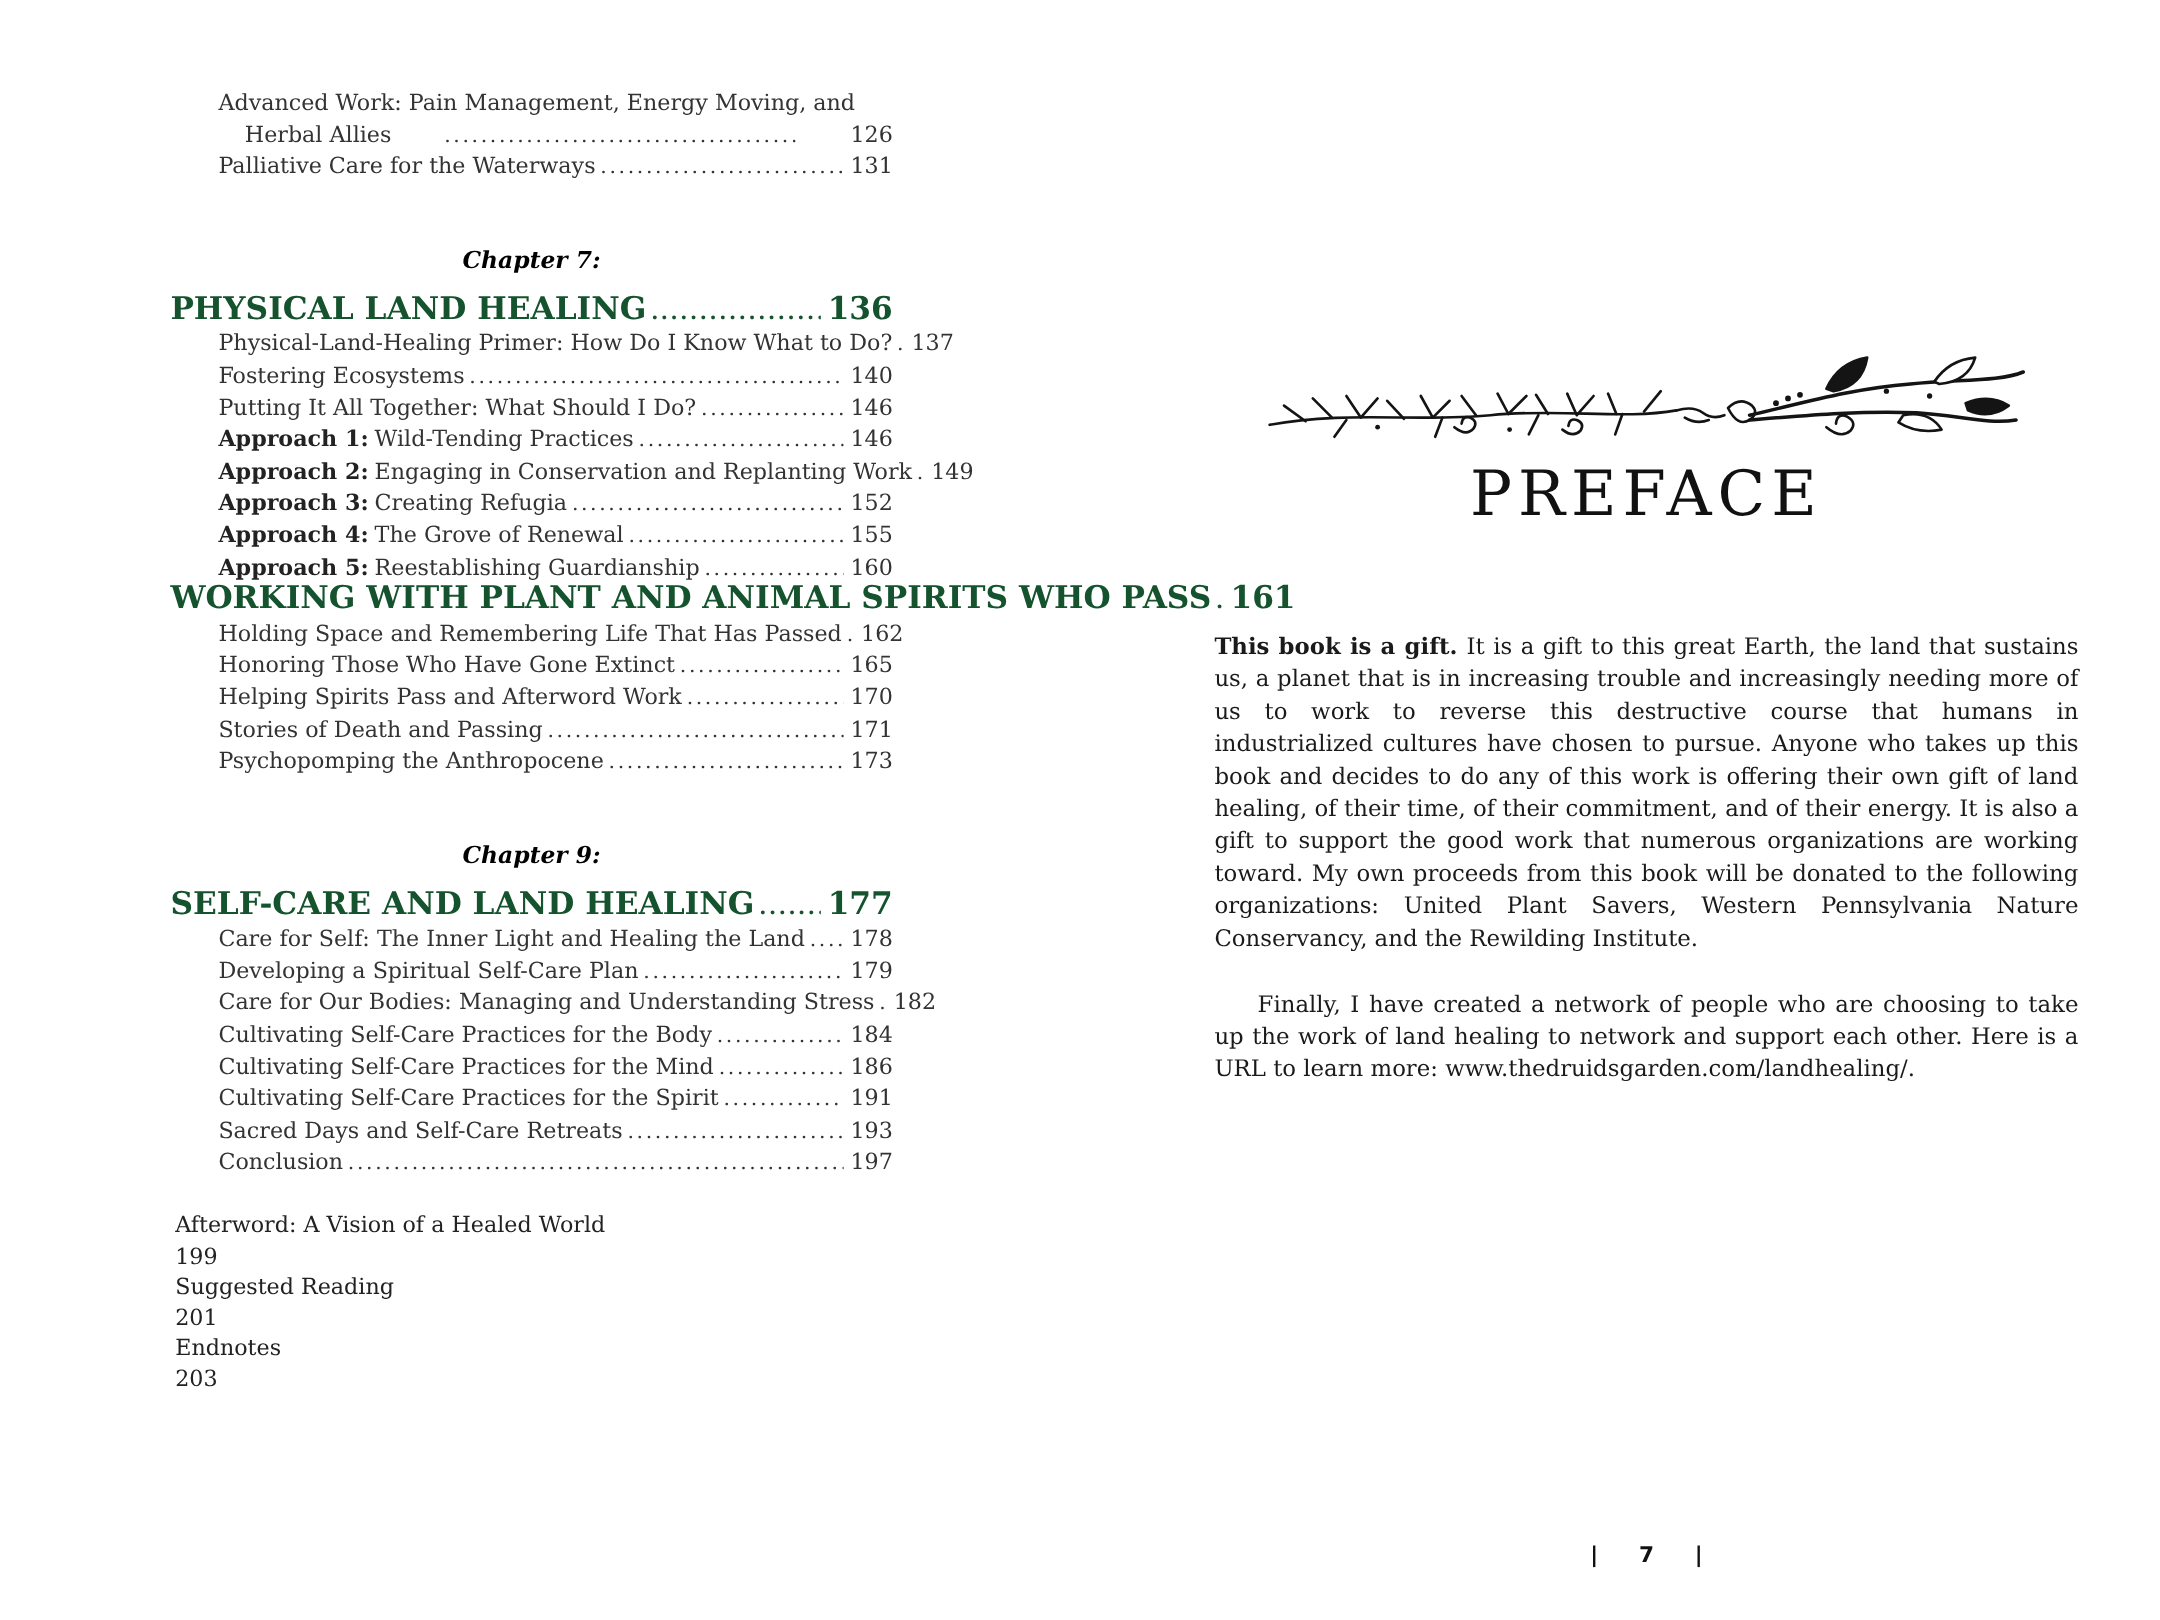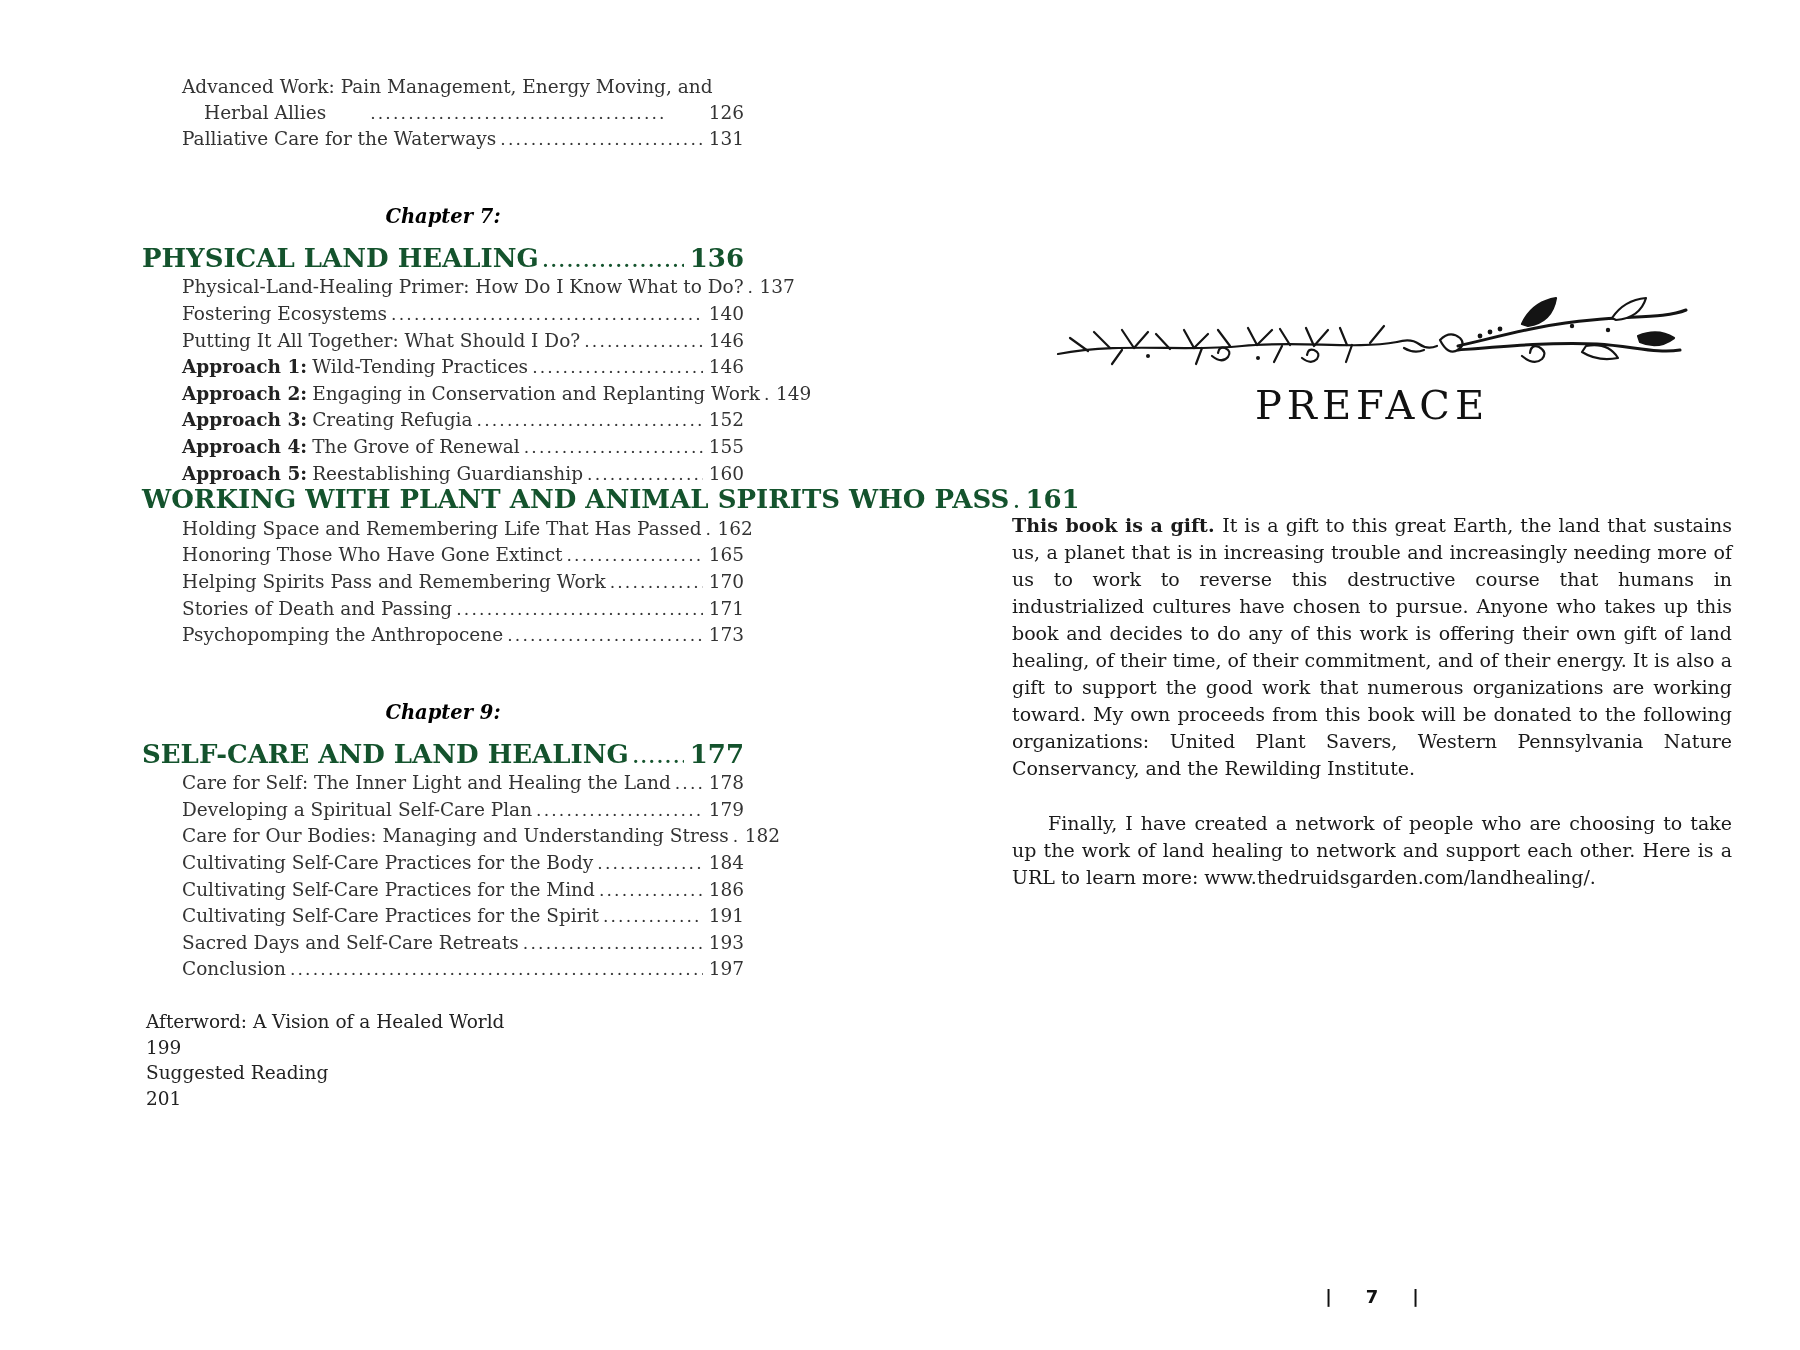--- a/index.html
+++ b/index.html
@@ -29,21 +29,21 @@
   .leader::after {
     content:"........................................................................................................................";
     letter-spacing:2.2px; font-size:17px;
   }
   .pagenum { flex:0 0 auto; margin-left:2px; }
 
   
   .preface-col { position:absolute; left:1012px; top:0; width:720px; }
   .ornament { margin-top:296px; text-align:center; height:96px; }
   .preface-title {
-    text-align:center; font-size:40px; font-weight:normal;
+    text-align:center; font-size:52px; font-weight:normal;
     letter-spacing:5px; margin-top:-10px; color:#111;
   }
   .preface-body { margin-top:84px; font-size:19px; line-height:27px; text-align:justify; color:#1a1a1a; }
   .preface-para.indent { text-indent:36px;margin-top:28px; }
   .page-footer {
     position:absolute; left:1012px; top:1286px; width:720px;
     display:flex; justify-content:center; align-items:baseline; gap:34px;
     font-family:"DejaVu Sans", sans-serif; font-size:18px; font-weight:bold; color:#111;
   }
 </style>
@@ -127,21 +127,21 @@
             <span class="label">Holding Space and Remembering Life That Has Passed</span>
             <span class="leader"></span>
             <span class="pagenum">162</span>
           </div>
           <div class="toc-row sub">
             <span class="label">Honoring Those Who Have Gone Extinct</span>
             <span class="leader"></span>
             <span class="pagenum">165</span>
           </div>
           <div class="toc-row sub">
-            <span class="label">Helping Spirits Pass and Remembering Work</span>
+            <span class="label">Helping Spirits Pass and Afterword Work</span>
             <span class="leader"></span>
             <span class="pagenum">170</span>
           </div>
           <div class="toc-row sub">
             <span class="label">Stories of Death and Passing</span>
             <span class="leader"></span>
             <span class="pagenum">171</span>
           </div>
           <div class="toc-row sub">
             <span class="label">Psychopomping the Anthropocene</span>
@@ -200,20 +200,25 @@
         <div class="toc-section sec-back-matter">
           <div class="toc-row top">
             <span class="label">Afterword: A Vision of a Healed World</span>
             <span class="leader"></span>
             <span class="pagenum">199</span>
           </div>
           <div class="toc-row top">
             <span class="label">Suggested Reading</span>
             <span class="leader"></span>
             <span class="pagenum">201</span>
+          </div>
+          <div class="toc-row top">
+            <span class="label">Endnotes</span>
+            <span class="leader"></span>
+            <span class="pagenum">203</span>
           </div>
         </div>
       </div>
   </section>
 
   <section class="page page-right">
     <div class="preface-col">
 
       <div class="ornament">
         <svg width="640" height="96" viewBox="0 0 640 96" aria-hidden="true">

